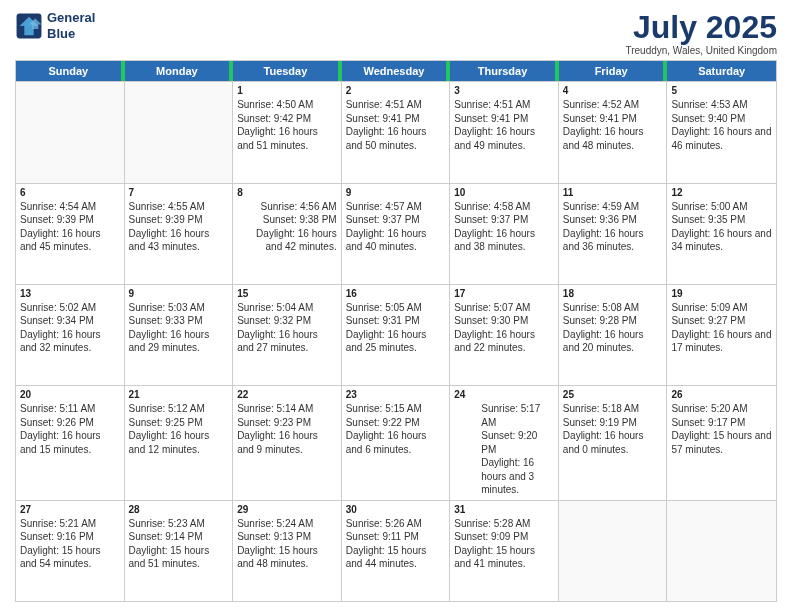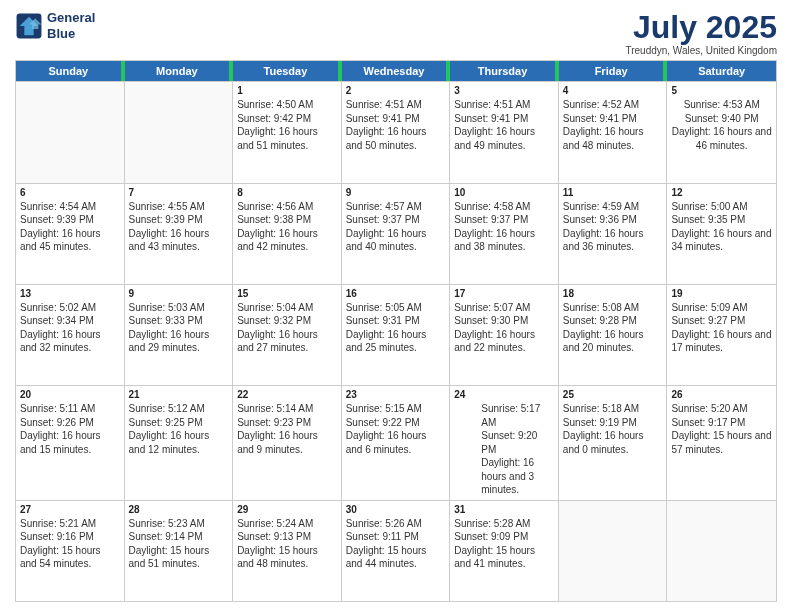--- a/index.html
+++ b/index.html
@@ -159,41 +159,41 @@
 Daylight: 16 hours and 49 minutes.</div>
           </div>
           <div class="cal-cell">
             <div class="day-number">4</div>
             <div class="day-info" style="white-space: pre-line;">Sunrise: 4:52 AM
 Sunset: 9:41 PM
 Daylight: 16 hours and 48 minutes.</div>
           </div>
           <div class="cal-cell">
             <div class="day-number">5</div>
-            <div class="day-info" style="white-space: pre-line; text-align: center;">Sunrise: 4:53 AM
+            <div class="day-info" style="white-space: pre-line;">Sunrise: 4:53 AM
 Sunset: 9:40 PM
 Daylight: 16 hours and 46 minutes.</div>
           </div>
         </div>
         <div class="cal-week">
           <div class="cal-cell">
             <div class="day-number">6</div>
             <div class="day-info" style="white-space: pre-line;">Sunrise: 4:54 AM
 Sunset: 9:39 PM
 Daylight: 16 hours and 45 minutes.</div>
           </div>
           <div class="cal-cell">
             <div class="day-number">7</div>
             <div class="day-info" style="white-space: pre-line;">Sunrise: 4:55 AM
 Sunset: 9:39 PM
 Daylight: 16 hours and 43 minutes.</div>
           </div>
           <div class="cal-cell">
             <div class="day-number">8</div>
-            <div class="day-info" style="white-space: pre-line;">Sunrise: 4:56 AM
+            <div class="day-info" style="white-space: pre-line; text-align: right;">Sunrise: 4:56 AM
 Sunset: 9:38 PM
 Daylight: 16 hours and 42 minutes.</div>
           </div>
           <div class="cal-cell">
             <div class="day-number">9</div>
             <div class="day-info" style="white-space: pre-line;">Sunrise: 4:57 AM
 Sunset: 9:37 PM
 Daylight: 16 hours and 40 minutes.</div>
           </div>
           <div class="cal-cell">

